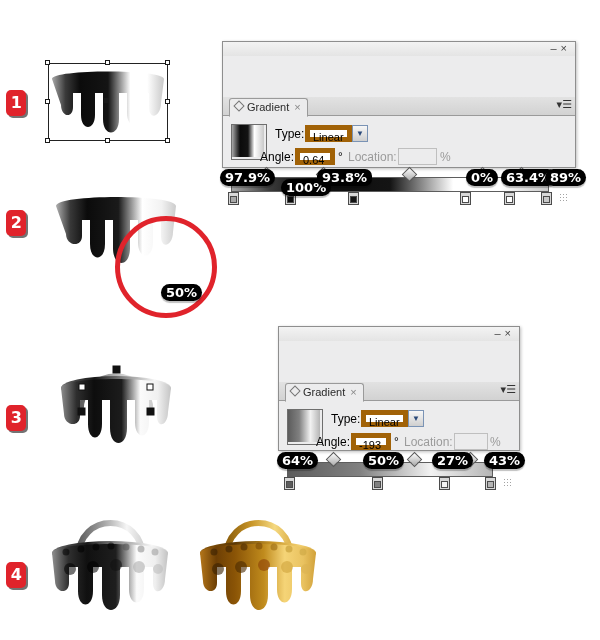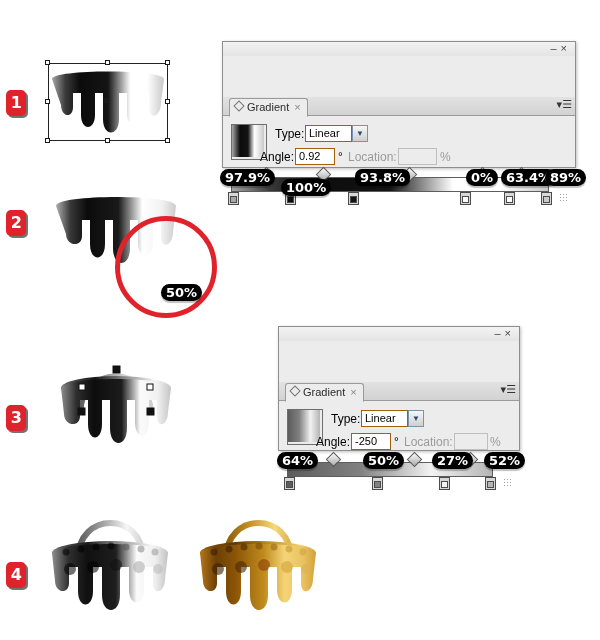--- a/index.html
+++ b/index.html
@@ -129,21 +129,21 @@
     position: absolute;
     font-size: 12px;
     color: #000;
     line-height: 16px;
   }
   .lbl.dim { color: #9b9b9b; }
 
   .textbox {
     position: absolute;
     background: #ffffff;
-    border: 1px solid #a16207;
+    border: 5px solid #a16207;
     box-sizing: border-box;
     font-size: 11px;
     line-height: 15px;
     padding: 0 3px;
     color: #000;
   }
   .textbox.disabled {
     background: #ececed;
     border: 1px solid #bfbfbf;
   }
@@ -462,21 +462,21 @@
         </defs>
         <rect width="32" height="32" fill="url(#sw1)"></rect>
       </svg>
     </div>
 
     <div class="lbl" style="left:52px; top:10px;">Type:</div>
     <div class="textbox" style="left:82px; top:9px; width:47px; height:17px;">Linear</div>
     <div class="combo-arrow" style="left:129px; top:9px; height:17px;">▼</div>
 
     <div class="lbl" style="left:37px; top:33px;">Angle:</div>
-    <div class="textbox" style="left:72px; top:32px; width:40px; height:17px;">0.92</div>
+    <div class="textbox" style="left:72px; top:32px; width:40px; height:17px;">0.64</div>
     <div class="lbl" style="left:115px; top:33px;">°</div>
     <div class="lbl dim" style="left:125px; top:33px;">Location:</div>
     <div class="textbox disabled" style="left:175px; top:32px; width:39px; height:17px;"></div>
     <div class="lbl dim" style="left:217px; top:33px;">%</div>
 
     <div class="grad-bar" style="left:8px; top:61px; width:318px; height:15px;">
       <svg width="316" height="13">
         <defs>
           <linearGradient id="bar1" x1="0" y1="0" x2="1" y2="0">
             <stop offset="0%" stop-color="#a8a8a8"></stop>
@@ -516,21 +516,21 @@
     <div class="stop-bot" style="left:318px; top:76px;">
         <i style="background:#c9c9c9;"></i>
       </div>
 
     <div class="resize-grip" style="left:336px; top:77px;"></div>
   </div>
 </div>
 
 <div class="pct" style="left:220px; top:169px;">97.9%</div>
 <div class="pct" style="left:281px; top:179px;">100%</div>
-<div class="pct" style="left:355px; top:169px;border-radius:7px;">93.8%</div>
+<div class="pct" style="left:317px; top:169px;border-radius:7px;">93.8%</div>
 <div class="pct" style="left:466px; top:169px;">0%</div>
 <div class="pct" style="left:501px; top:169px;">63.4%</div>
 <div class="pct" style="left:545px; top:169px;">89%</div>
 
 <div class="panel" style="left:278px; top:326px; width:240px; height:123px;">
 
   <div class="panel-titlebar">
     <div class="win-btns">
       <span>–</span><span>×</span>
     </div>
@@ -556,21 +556,21 @@
         </defs>
         <rect width="32" height="32" fill="url(#sw2)"></rect>
       </svg>
     </div>
 
     <div class="lbl" style="left:52px; top:10px;">Type:</div>
     <div class="textbox" style="left:82px; top:9px; width:47px; height:17px;">Linear</div>
     <div class="combo-arrow" style="left:129px; top:9px; height:17px;">▼</div>
 
     <div class="lbl" style="left:37px; top:33px;">Angle:</div>
-    <div class="textbox" style="left:72px; top:32px; width:40px; height:17px;">-250</div>
+    <div class="textbox" style="left:72px; top:32px; width:40px; height:17px;">-193</div>
     <div class="lbl" style="left:115px; top:33px;">°</div>
     <div class="lbl dim" style="left:125px; top:33px;">Location:</div>
     <div class="textbox disabled" style="left:175px; top:32px; width:34px; height:17px;"></div>
     <div class="lbl dim" style="left:211px; top:33px;">%</div>
 
     <div class="grad-bar" style="left:8px; top:61px; width:206px; height:15px;">
       <svg width="204" height="13">
         <defs>
           <linearGradient id="bar2" x1="0" y1="0" x2="1" y2="0">
             <stop offset="0%" stop-color="#5c5c5c"></stop>
@@ -600,13 +600,13 @@
         <i style="background:#b5b5b5;"></i>
       </div>
 
     <div class="resize-grip" style="left:224px; top:77px;"></div>
   </div>
 </div>
 
 <div class="pct" style="left:277px; top:452px;">64%</div>
 <div class="pct" style="left:363px; top:452px;">50%</div>
 <div class="pct" style="left:432px; top:452px;">27%</div>
-<div class="pct" style="left:484px; top:452px;">52%</div>
+<div class="pct" style="left:484px; top:452px;">43%</div>
 
 </body></html>

